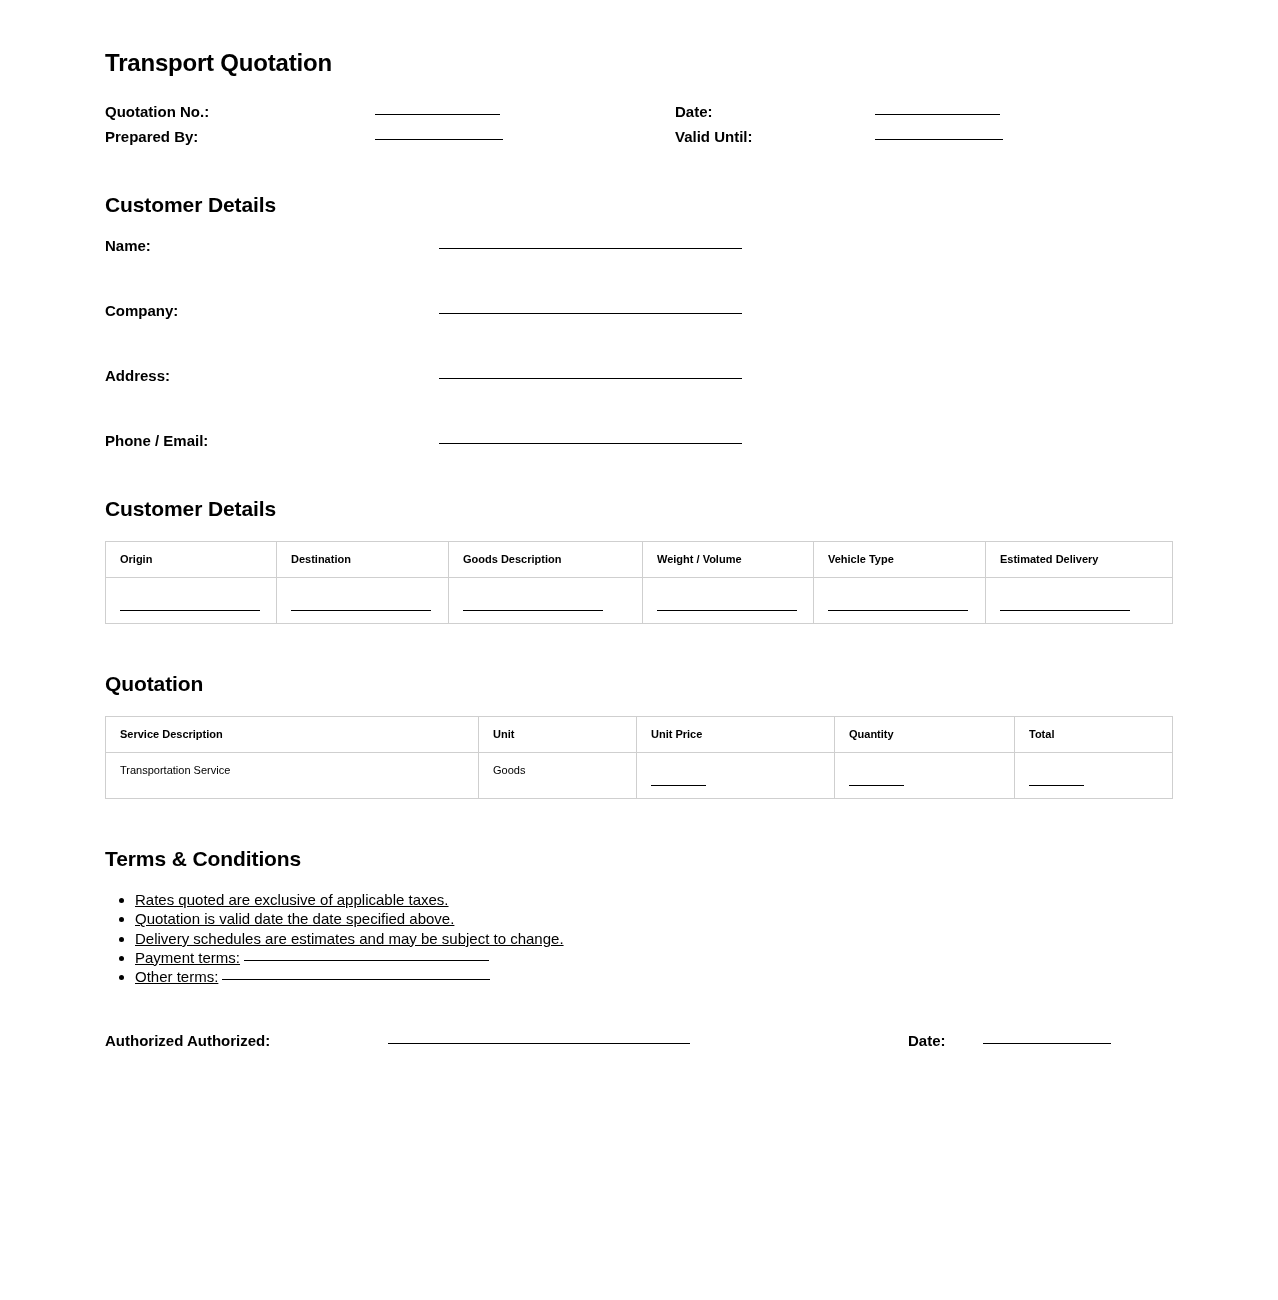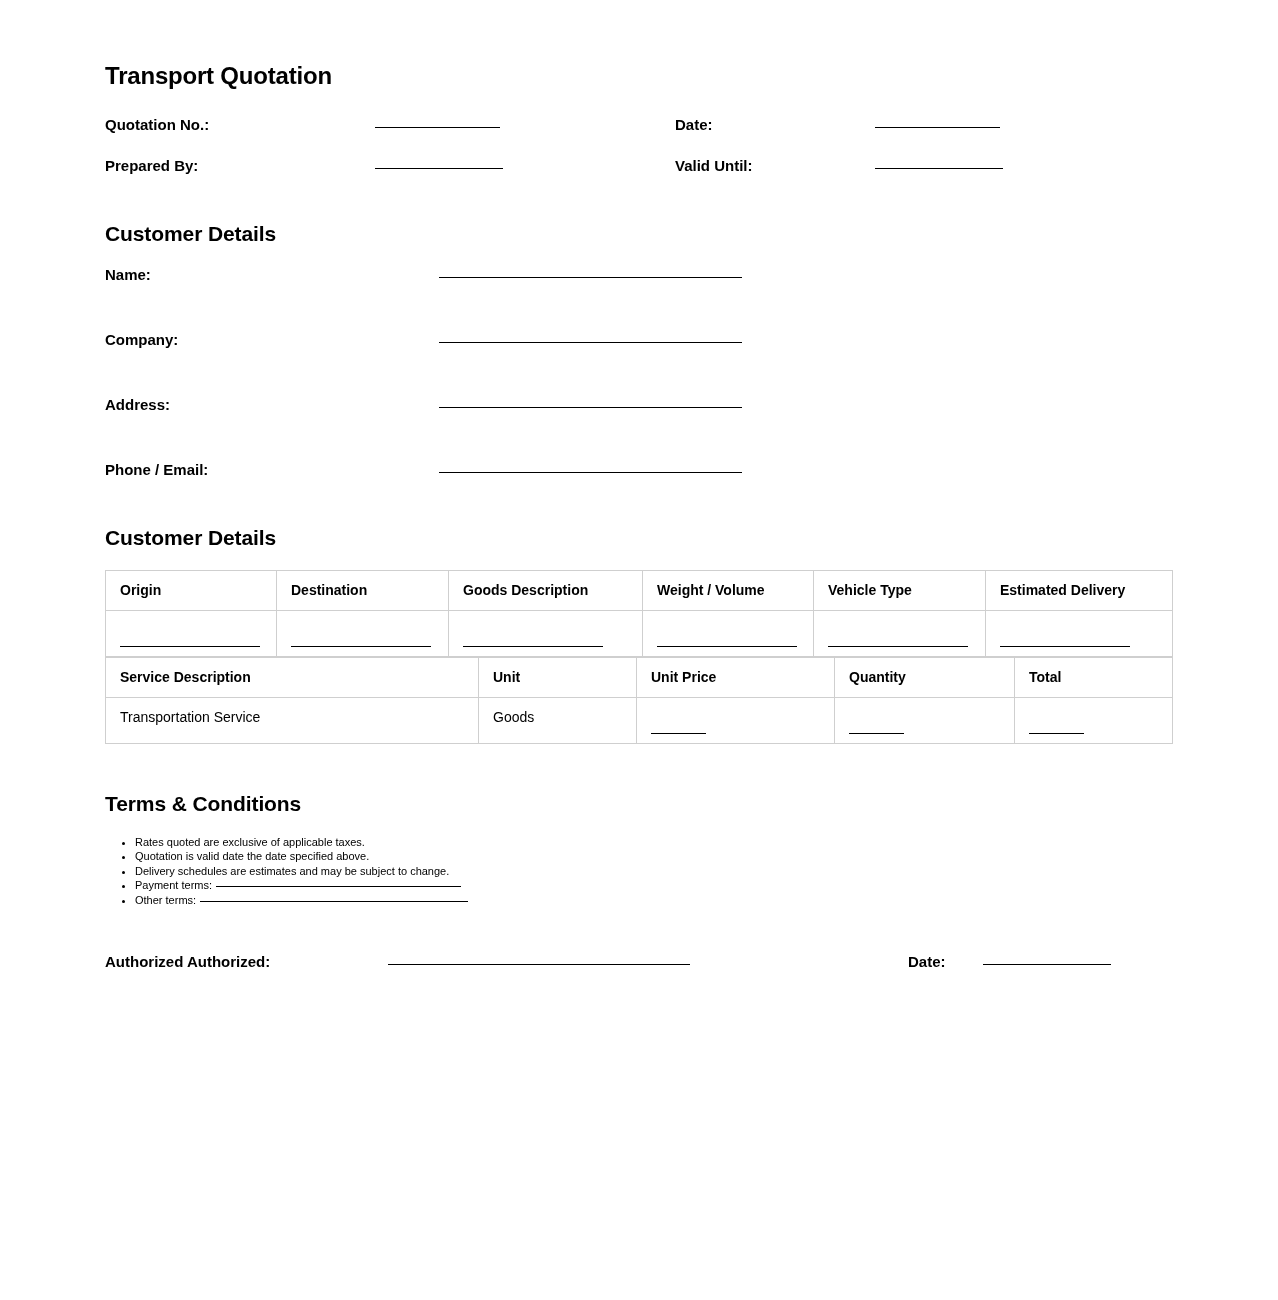--- a/index.html
+++ b/index.html
@@ -18,21 +18,21 @@
   .page {
     position: relative;
     width: 1278px;
     height: 1300px;
     padding: 0;
     box-sizing: border-box;
   }
   .content {
     position: absolute;
     left: 105px;
-    top: 62px;
+    top: 49px;
     width: 1068px;
   }
 
   
   h1.doc-title {
     font-size: 24px;
     font-weight: bold;
     margin: 0 0 26px 0;
     letter-spacing: -0.2px;
   }
@@ -40,21 +40,21 @@
     font-size: 21px;
     font-weight: bold;
     margin: 48px 0 20px 0;
     letter-spacing: -0.1px;
   }
 
   
   .meta-grid {
     display: grid;
     grid-template-columns: 270px 300px 200px 300px;
-    row-gap: 24px;
+    row-gap: 8px;
     align-items: baseline;
   }
   .meta-label {
     font-weight: bold;
     font-size: 15px;
     white-space: nowrap;
   }
   .rule {
     display: inline-block;
     border-bottom: 1.6px solid #000;
@@ -79,21 +79,21 @@
     align-items: baseline;
     gap: 48px;
   }
   .cust-grid .rule { position: relative; top: -2px; }
 
   
   table.doc-table {
     border-collapse: collapse;
     width: 1067px;
     table-layout: fixed;
-    font-size: 14px;
+    font-size: 11px;
     padding-left: 28px;
   }
   table.doc-table th,
   table.doc-table td {
     border: 1px solid #cfcfcf;
     text-align: left;
     vertical-align: top;
     padding: 11px 14px 12px 14px;
   }
   table.doc-table th {
@@ -126,22 +126,23 @@
   .t-quote col.q1 { width: 373px; }
   .t-quote col.q2 { width: 158px; }
   .t-quote col.q3 { width: 198px; }
   .t-quote col.q4 { width: 180px; }
   .t-quote col.q5 { width: 158px; }
 
   
   ul.terms {
     margin: 16px 0 0 0;
     padding-left: 30px;
-    font-size: 11px;
+    font-size: 15px;
     line-height: 1.22;
+    text-decoration: underline;
   }
   ul.terms li {
     margin: 0 0 1px 0;
   }
   ul.terms li .rule {
     position: relative;
     top: -2px;
     margin-left: 4px;
   }
 
@@ -249,20 +250,21 @@
           <td class="blank-cell">
             <span class="rule" style="width:140px;"></span>
           </td>
           <td class="blank-cell">
             <span class="rule" style="width:130px;"></span>
           </td>
         </tr>
       </tbody>
     </table>
 
+    <h2 class="section-title">Quotation</h2>
 
     <table class="doc-table t-quote">
       <colgroup>
         <col class="q1">
           <col class="q2">
           <col class="q3">
           <col class="q4">
           <col class="q5">
       </colgroup>
       <thead>

